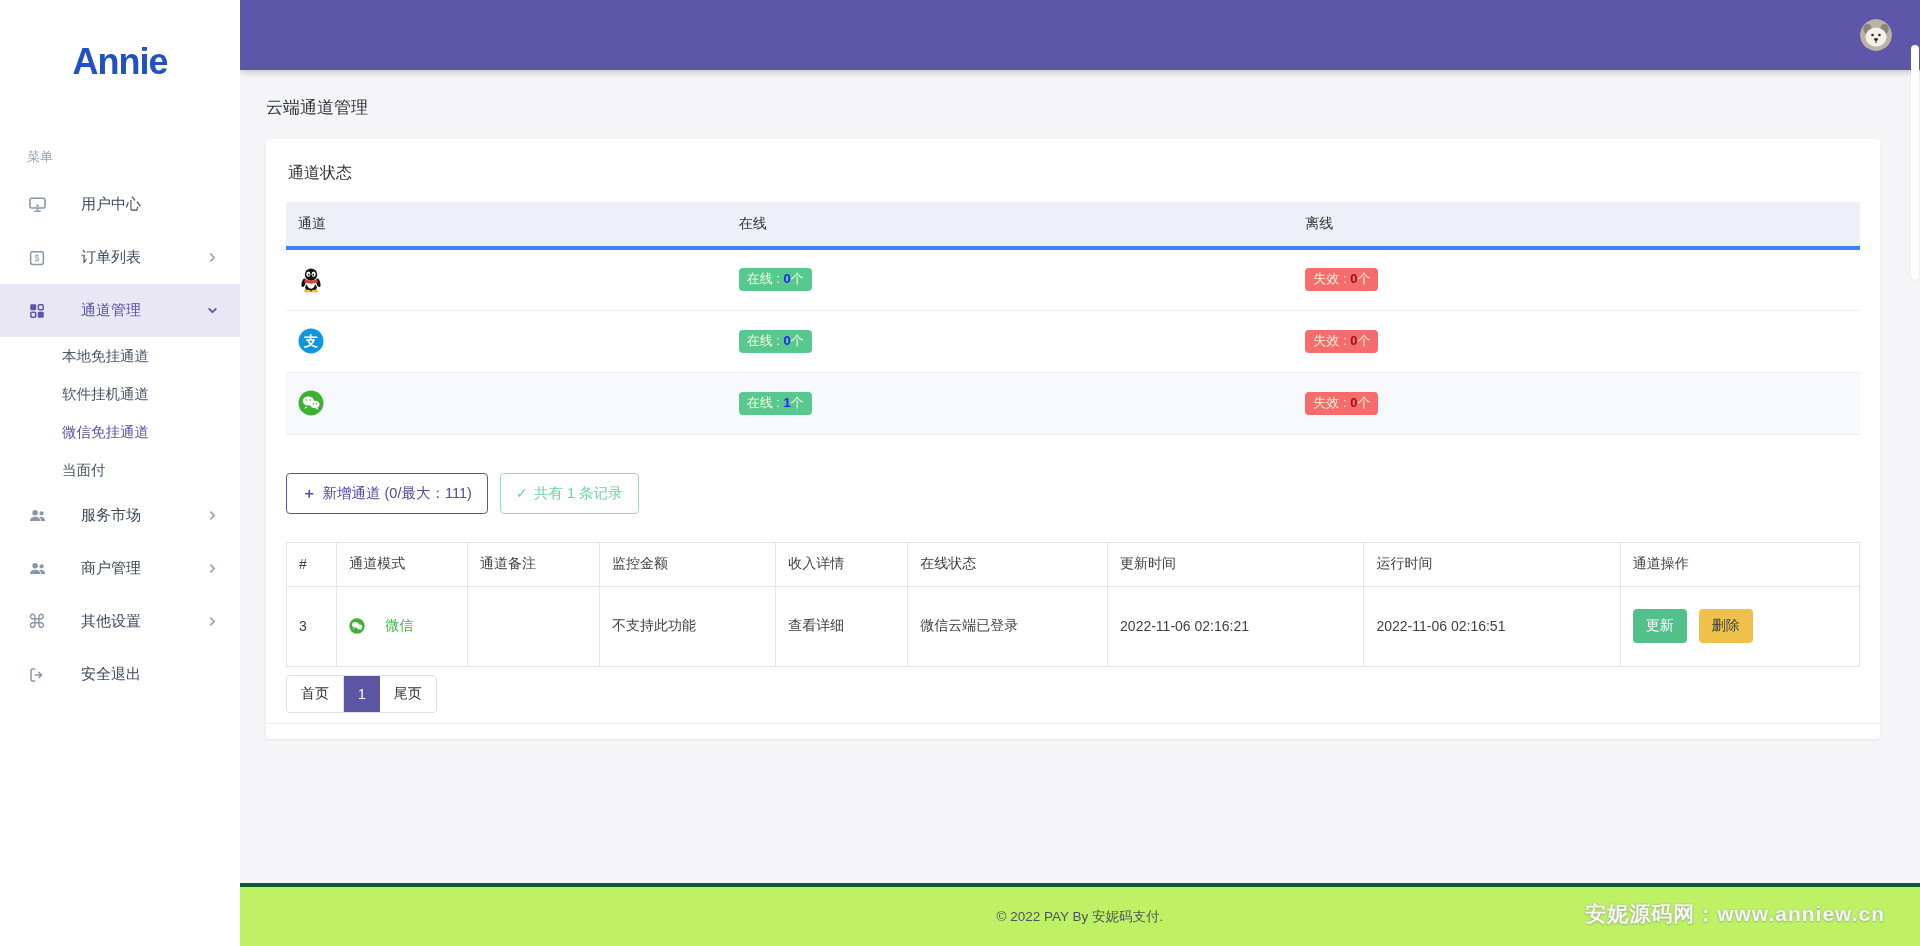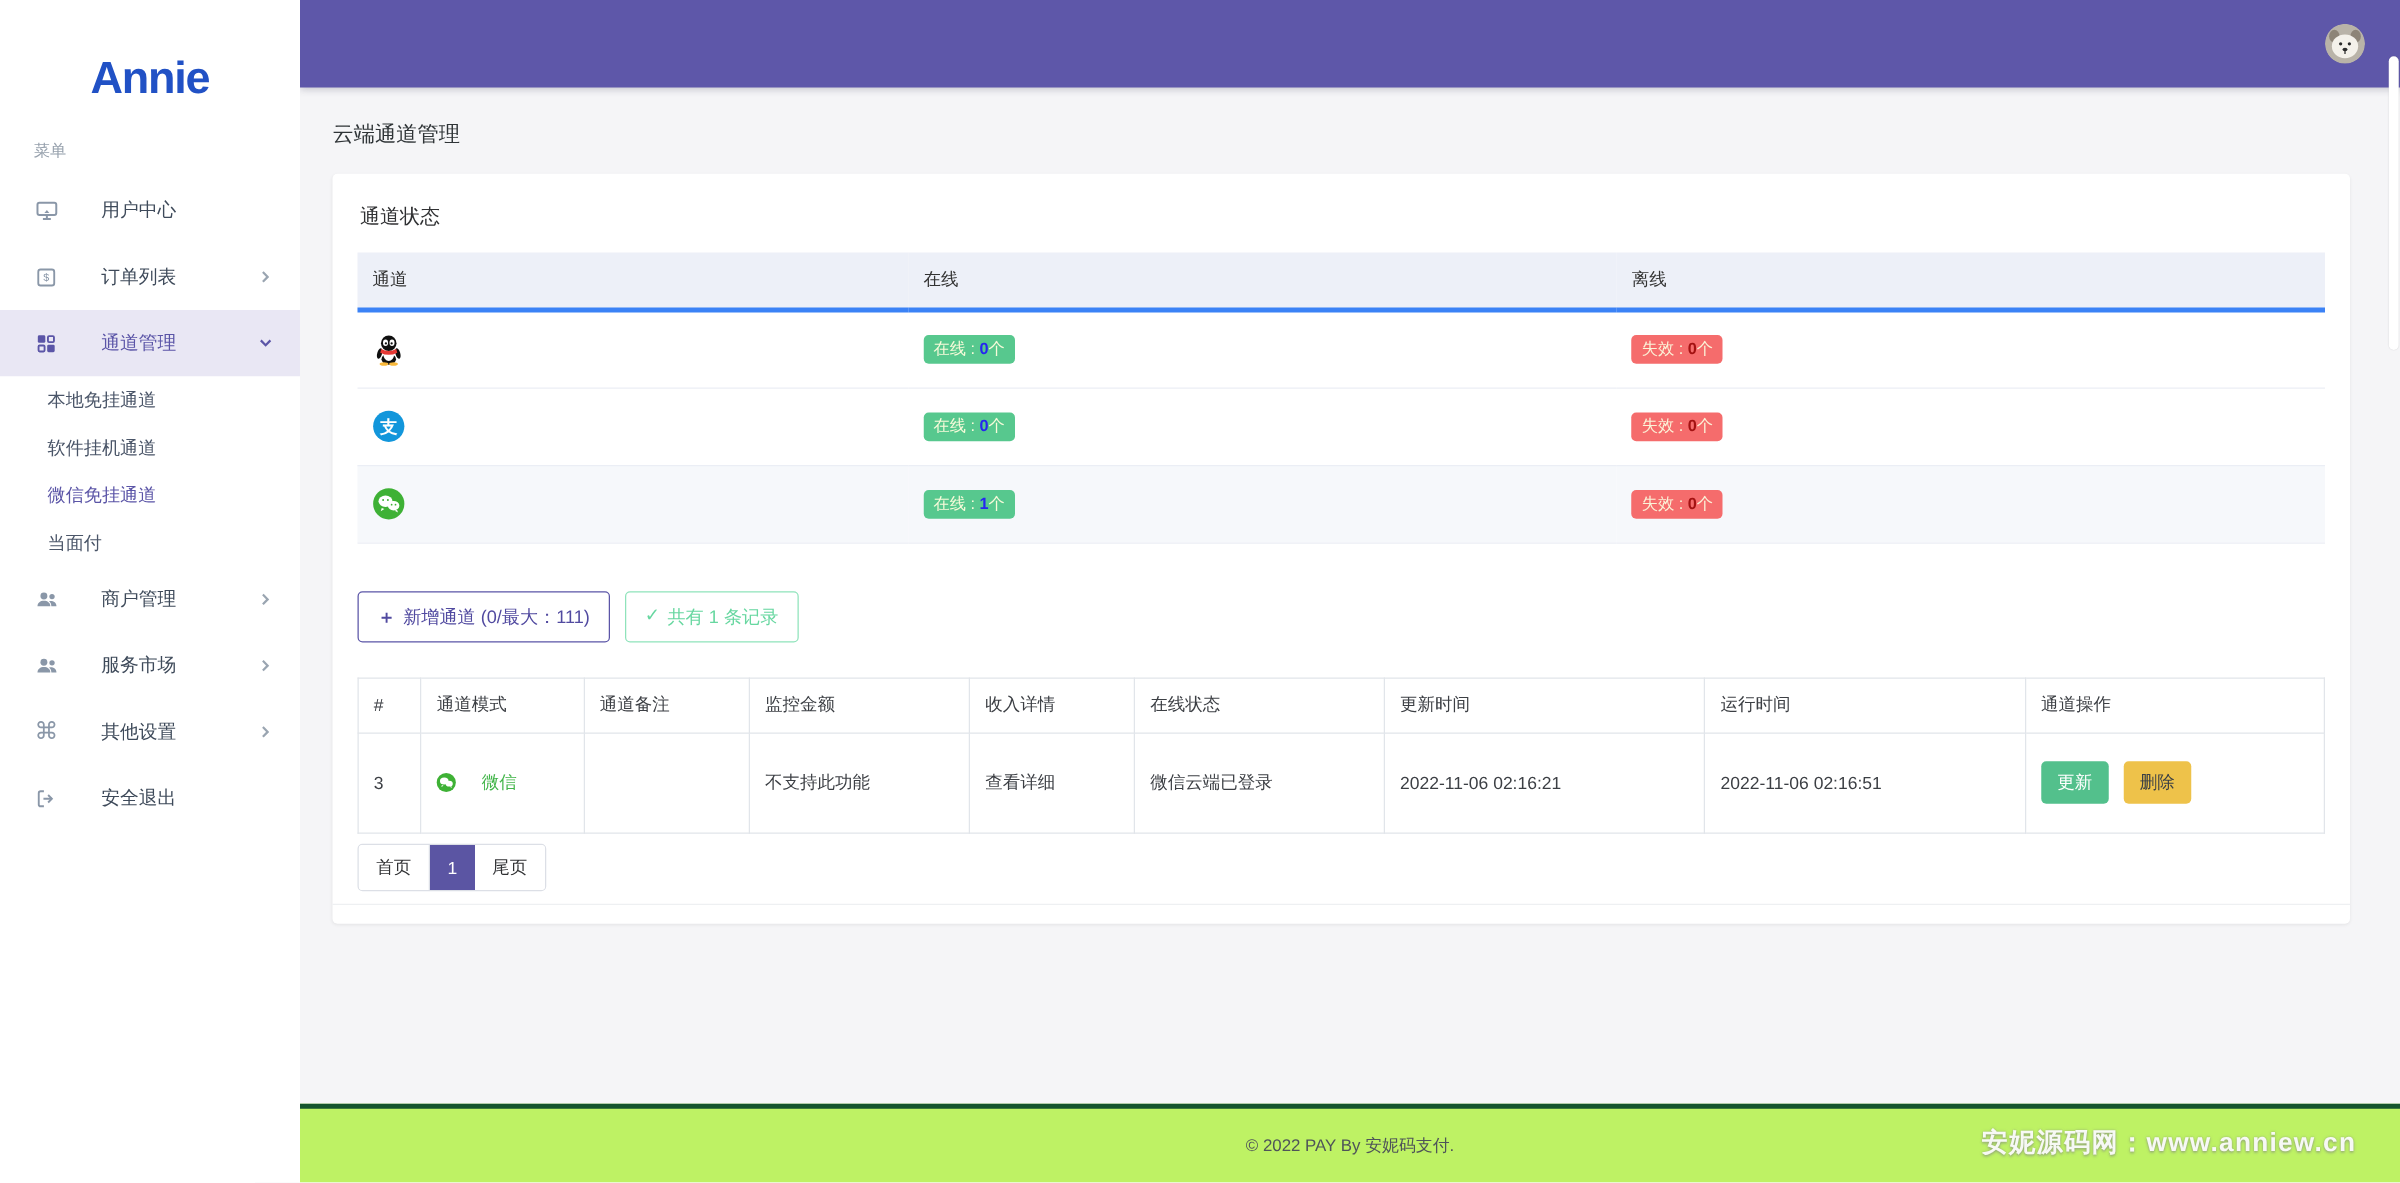--- a/index.html
+++ b/index.html
@@ -4,28 +4,28 @@
 <style>
   * { box-sizing: border-box; margin: 0; padding: 0; }
   html,body { width:1920px; height:946px; overflow:hidden; }
   body { font-family:"Liberation Sans","DejaVu Sans",sans-serif; background:#f5f5f7; color:#333; }
   .app { position:relative; display:flex; width:1920px; height:946px; }
 
   
   .sidebar { width:240px; background:#fff; flex-shrink:0; z-index:3; }
   .logo { margin-top:40px; text-align:center; font-size:36px; font-weight:800; 
           color:#2151c5; letter-spacing:-1px; line-height:44px; }
-  .menu-label { margin:28px 0 12px 27px; font-size:13px; color:#97a1ad; }
+  .menu-label { margin:64px 0 12px 27px; font-size:13px; color:#97a1ad; }
   .mi { height:53px; display:flex; align-items:center; padding:0 22px 0 27px;
         font-size:15px; color:#3e4a5a; cursor:pointer;gap:19px; }
   .mi .ic { width:20px; height:20px; margin-right:15px; color:#8a97a8; display:flex; align-items:center; justify-content:center; }
   .mi .chev { margin-left:auto; color:#9aa5b1; display:flex; }
   .mi.active { background:#e9e7f4; color:#5b55a7; }
   .mi.active .ic, .mi.active .chev { color:#5b55a7; }
-  .sub { height:38px; display:flex; align-items:center; padding-left:38px; font-size:14.5px; color:#4a5568; cursor:pointer; }
+  .sub { height:38px; display:flex; align-items:center; padding-left:62px; font-size:14.5px; color:#4a5568; cursor:pointer; }
   .sub.active { color:#5b55a7; }
   .cmd-glyph { font-size:19px; line-height:19px; }
 
   
   .main { flex:1; display:flex; flex-direction:column; background:#f5f5f7; }
   .topbar { height:70px; background:#5e57a9; position:relative; box-shadow:0 2px 6px rgba(60,60,90,.28); z-index:2; }
   .avatar { position:absolute; top:19px; right:28px; width:32px; height:32px; border-radius:50%;
             overflow:hidden; cursor:pointer; }
   .content { flex:1; padding:26px 40px 0 26px; overflow:hidden; }
   .page-title { font-size:17px; color:#2f3437; }
@@ -159,38 +159,38 @@
 
       <div class="mi">
         <span class="ic">
           <svg width="19" height="19" viewBox="0 0 24 24" fill="currentColor" stroke="none">
             <circle cx="9" cy="8.5" r="3.5"></circle>
             <path d="M2.5 19c0-3.6 2.9-5.5 6.5-5.5s6.5 1.9 6.5 5.5z"></path>
             <circle cx="17.2" cy="9.2" r="2.7"></circle>
             <path d="M15.8 13.6c3.2 0 5.9 1.7 5.9 5.4h-5.2c0-2.2-.8-4-2.4-5z"></path>
           </svg>
         </span>
-        <span class="lbl">商户管理</span>
+        <span class="lbl">服务市场</span>
         <span class="chev">
           <svg width="11" height="11" viewBox="0 0 10 10" fill="none" stroke="currentColor" stroke-width="1.6">
               <path d="M3 1.5 6.5 5 3 8.5"></path>
             </svg>
         </span>
       </div>
 
       <div class="mi">
         <span class="ic">
           <svg width="19" height="19" viewBox="0 0 24 24" fill="currentColor" stroke="none">
             <circle cx="9" cy="8.5" r="3.5"></circle>
             <path d="M2.5 19c0-3.6 2.9-5.5 6.5-5.5s6.5 1.9 6.5 5.5z"></path>
             <circle cx="17.2" cy="9.2" r="2.7"></circle>
             <path d="M15.8 13.6c3.2 0 5.9 1.7 5.9 5.4h-5.2c0-2.2-.8-4-2.4-5z"></path>
           </svg>
         </span>
-        <span class="lbl">服务市场</span>
+        <span class="lbl">商户管理</span>
         <span class="chev">
           <svg width="11" height="11" viewBox="0 0 10 10" fill="none" stroke="currentColor" stroke-width="1.6">
               <path d="M3 1.5 6.5 5 3 8.5"></path>
             </svg>
         </span>
       </div>
 
       <div class="mi">
         <span class="ic">
           <span class="cmd-glyph">⌘</span>

